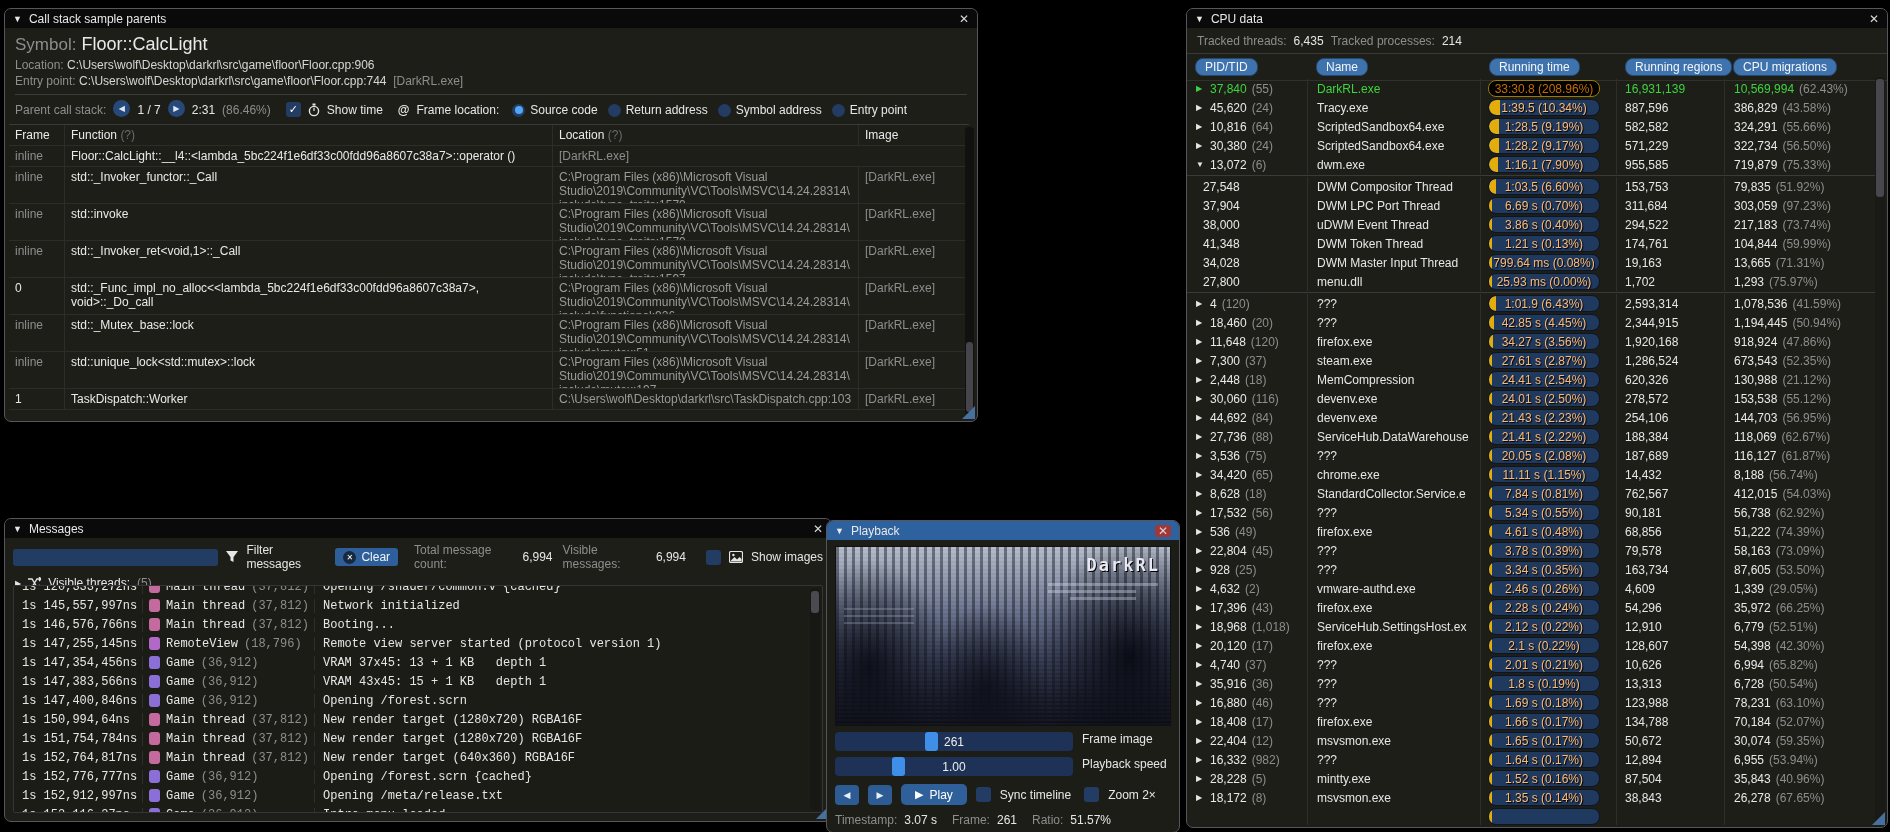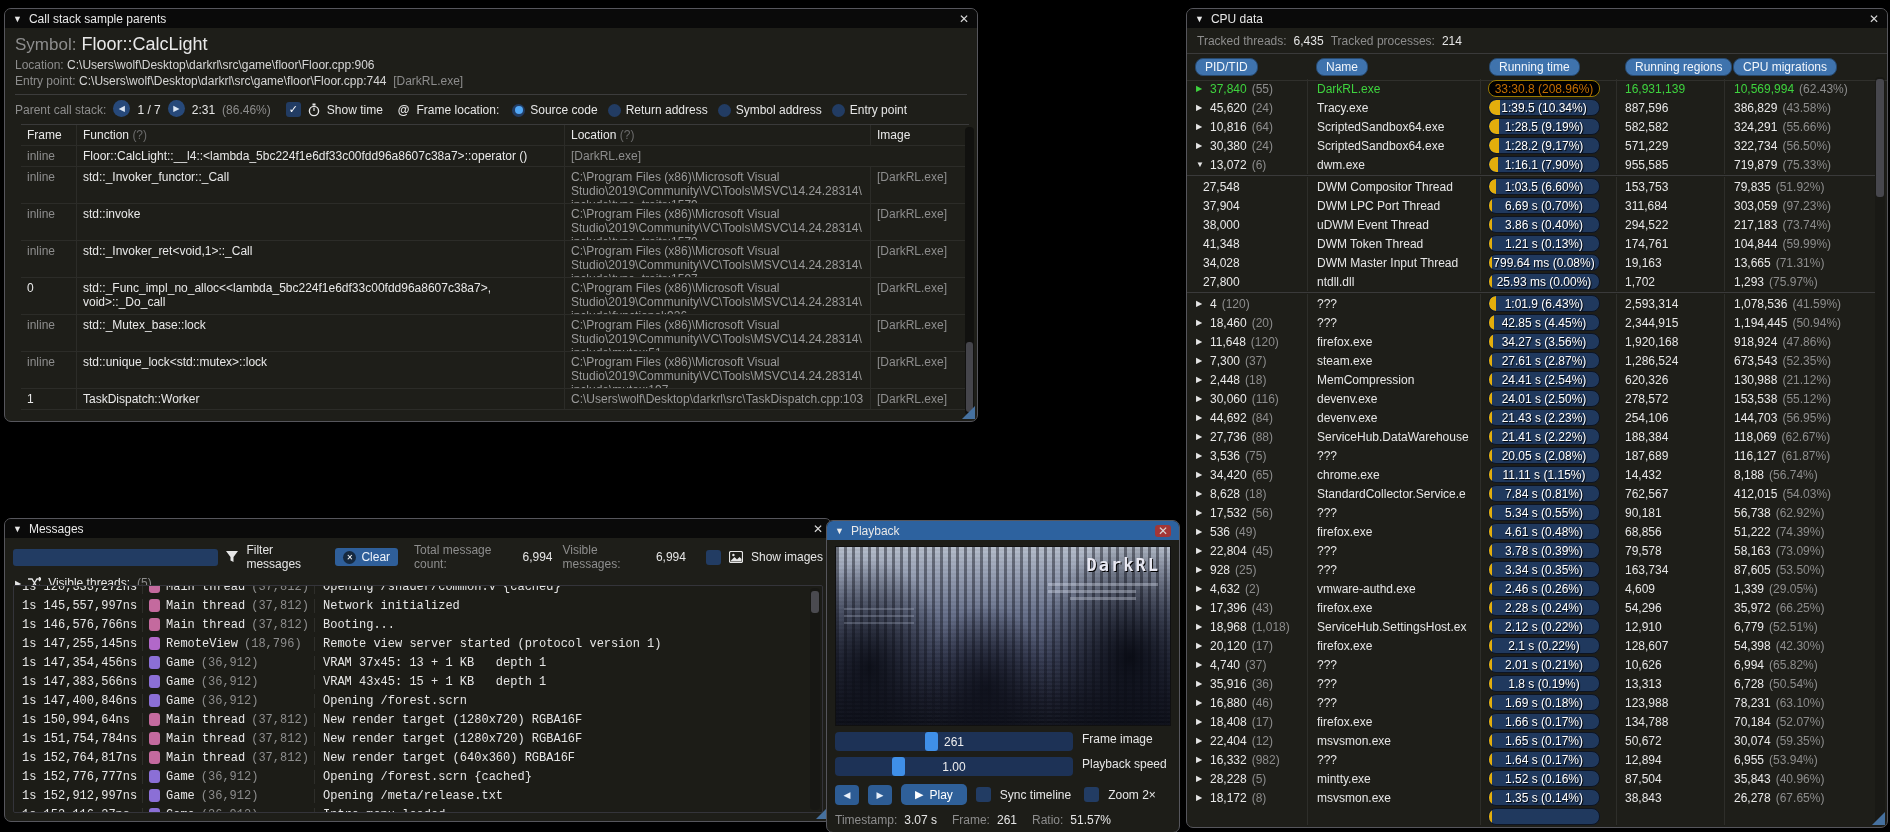--- a/index.html
+++ b/index.html
@@ -23,21 +23,21 @@
   .cs-sep{border-top:1px solid #3c3c3c;margin:6px 0 0 0;}
   .cs-toolbar{display:flex;align-items:flex-end;gap:7px;padding:5px 10px;}
   .roundbtn{width:17px;height:17px;border-radius:50%;background:#27497a;color:#dce7f5;display:inline-flex;
     align-items:center;justify-content:center;font-size:8px;flex:none;}
   .checkbox{width:15px;height:15px;border-radius:3px;background:#223c63;display:inline-flex;align-items:center;
     justify-content:center;color:#fff;font-size:11px;flex:none;}
   .checkbox.checked::after{content:"✓";}
   .radio{width:13px;height:13px;border-radius:50%;background:#223c63;display:inline-flex;align-items:center;justify-content:center;flex:none;}
   .radio.on::after{content:"";width:8px;height:8px;border-radius:50%;background:#51a7f5;}
   .rgroup{display:flex;align-items:center;gap:5px;margin-left:6px;}
-  .cs-table{margin:2px 8px 0 16px;border-top:1px solid #3a3a3a;}
+  .cs-table{margin:2px 8px 0 4px;border-top:1px solid #3a3a3a;}
   .cs-row{display:grid;grid-template-columns:56px 488px 306px 1fr;border-bottom:1px solid #2c2c28;}
   .cs-row>div{padding:3px 6px;border-right:1px solid #2c2c28;overflow:hidden;}
   .cs-row>div:last-child{border-right:none;}
   .cs-row .fn{color:#e9e9e9;overflow-wrap:anywhere;max-height:30px;}
   .cs-row .loc{color:#9a9a9a;overflow-wrap:anywhere;max-height:30px;white-space:normal;}
   .cs-head>div{color:#e9e9e9;}
   .cs-scroll{position:absolute;right:3px;top:118px;width:9px;height:288px;background:#11110f;border-radius:4px;}
   .cs-grab{position:absolute;left:1px;width:7px;border-radius:3px;background:#45454b;}
   .grip{position:absolute;width:13px;height:13px;right:2px;bottom:2px;
     clip-path:polygon(100% 0,100% 100%,0 100%);background:#46719f;}
@@ -98,21 +98,21 @@
   .cpu-row{display:grid;grid-template-columns:121px 173px 136px 108px 1fr;height:19px;align-items:center;}
   .cpu-row>div{overflow:hidden;white-space:nowrap;}
   .c-pid{display:flex;align-items:center;gap:5px;padding-left:9px;border-right:1px solid #2e2e2a;height:100%;}
   .c-pid .tri{font-size:8px;width:9px;flex:none;}
   .c-pid.noarrow{padding-left:16px;}
   .c-name{padding-left:9px;border-right:1px solid #2e2e2a;height:100%;display:flex;align-items:center;}
   .c-time{border-right:1px solid #2e2e2a;height:100%;display:flex;align-items:center;padding-left:7px;}
   .c-reg{padding-left:8px;border-right:1px solid #2e2e2a;height:100%;display:flex;align-items:center;}
   .c-mig{padding-left:9px;display:flex;gap:5px;align-items:center;}
   .bar{position:relative;width:110px;height:15px;background:#20395e;border:1px solid #0d1422;border-radius:8px;
-    display:flex;align-items:center;justify-content:center;color:#ffffff;overflow:hidden;flex:none;
+    display:flex;align-items:center;justify-content:center;color:#fdba74;overflow:hidden;flex:none;
     text-shadow:1px 1px 1px #000;}
   .bar .fill{position:absolute;left:0;top:0;bottom:0;background:#e3ae0c;border-radius:8px 0 0 8px;}
   .bar .bt{position:relative;}
   .bar.full{background:#000000;border-color:#9a7a00;color:#c36d00;text-shadow:none;}
   .cpu-sep{border-top:1px solid #3a3a3a;margin:1px 0;}
   .cpu-scroll{position:absolute;right:2px;top:68px;bottom:4px;width:10px;background:#12121066;border-radius:4px;}
   .cpu-grab{position:absolute;left:1px;top:2px;width:8px;height:118px;border-radius:3px;background:#47474d;}
   .ico{display:inline-flex;align-items:center;justify-content:center;flex:none;}
 </style>
 </head>
@@ -665,21 +665,21 @@
           <div class="c-reg">19,163</div>
           <div class="c-mig">
             <span class="white">13,665</span>
             <span class="dim">(71.31%)</span>
           </div>
         </div>
         <div class="cpu-row">
           <div class="c-pid noarrow">
             <span class="white">27,800</span>
           </div>
-          <div class="c-name">ntdll.dll</div>
+          <div class="c-name">menu.dll</div>
           <div class="c-time">
             <div class="bar">
               <span class="fill" style="width: 2.5px;"></span>
               <span class="bt">25.93 ms (0.00%)</span>
             </div>
           </div>
           <div class="c-reg">1,702</div>
           <div class="c-mig">
             <span class="white">1,293</span>
             <span class="dim">(75.97%)</span>

